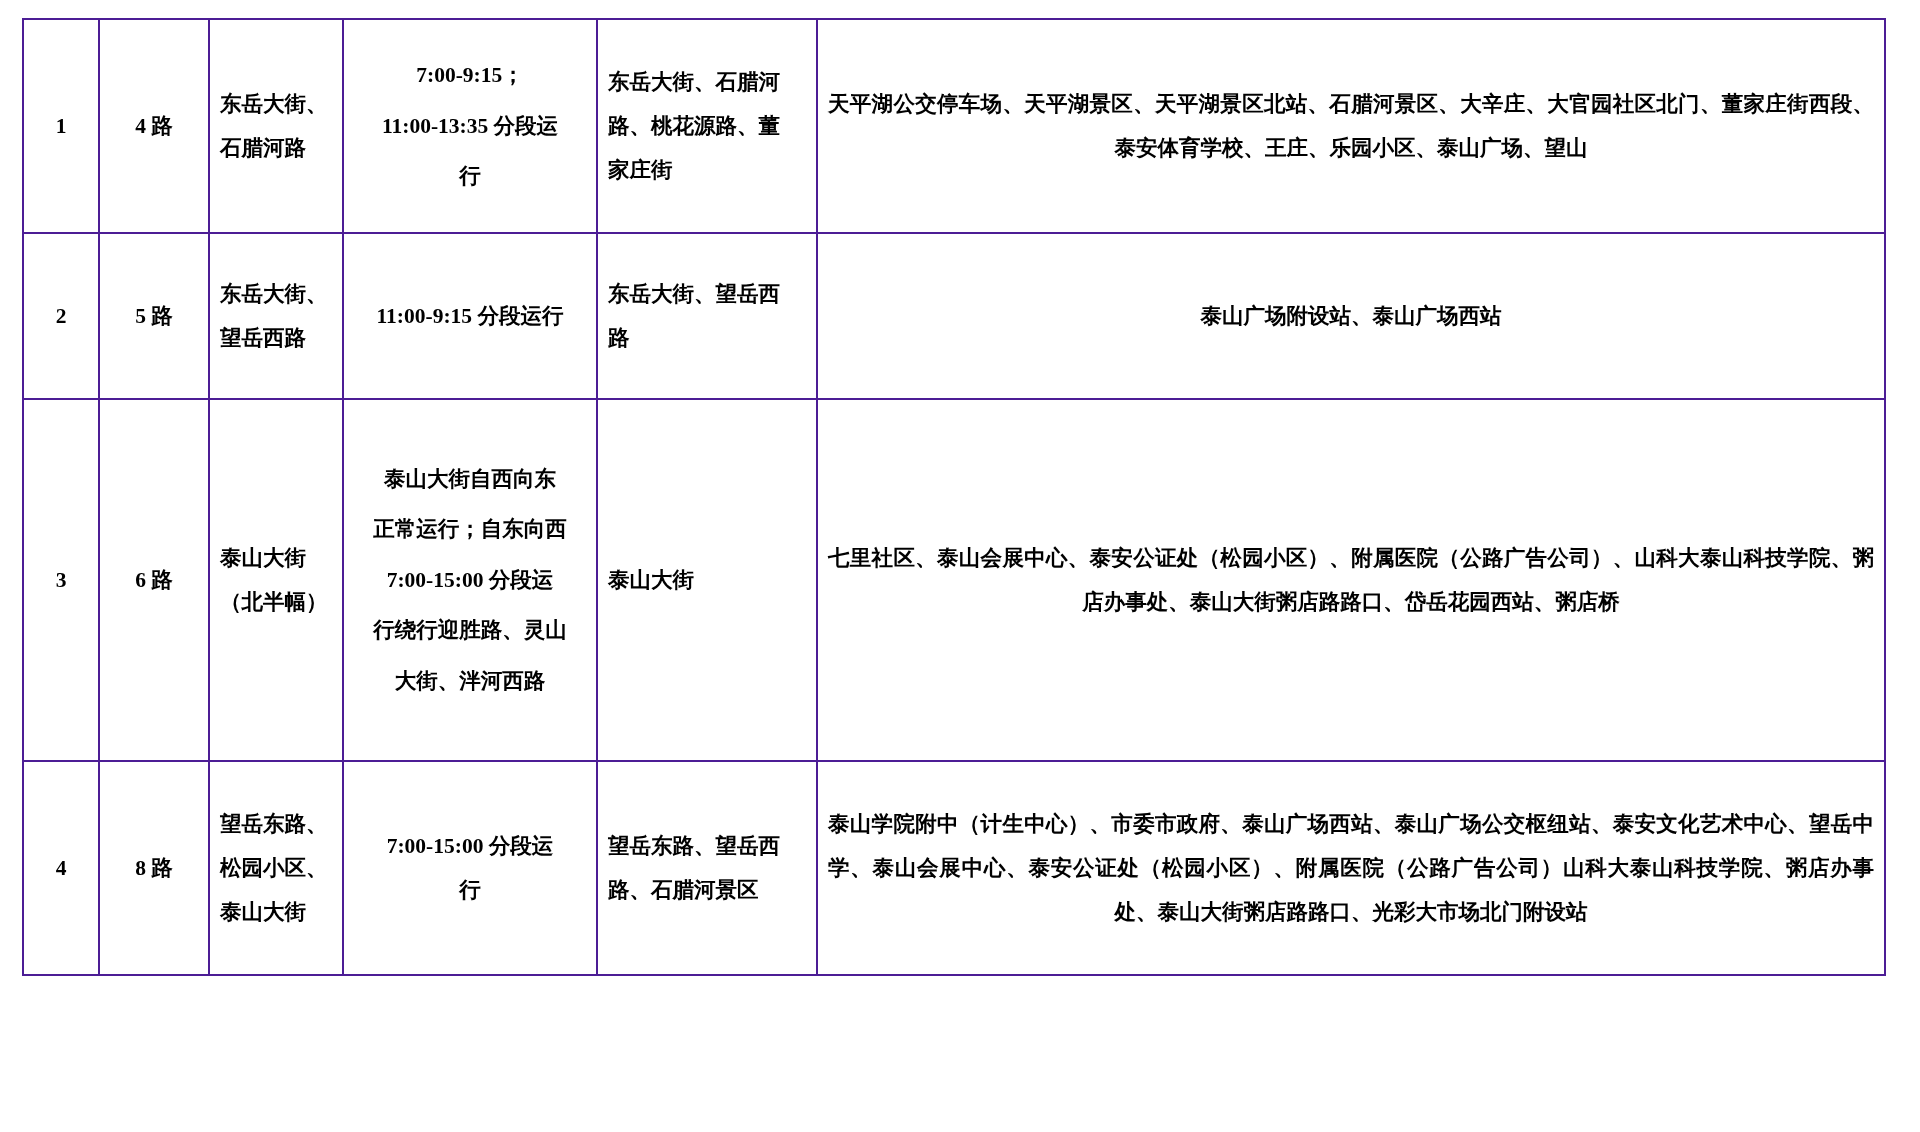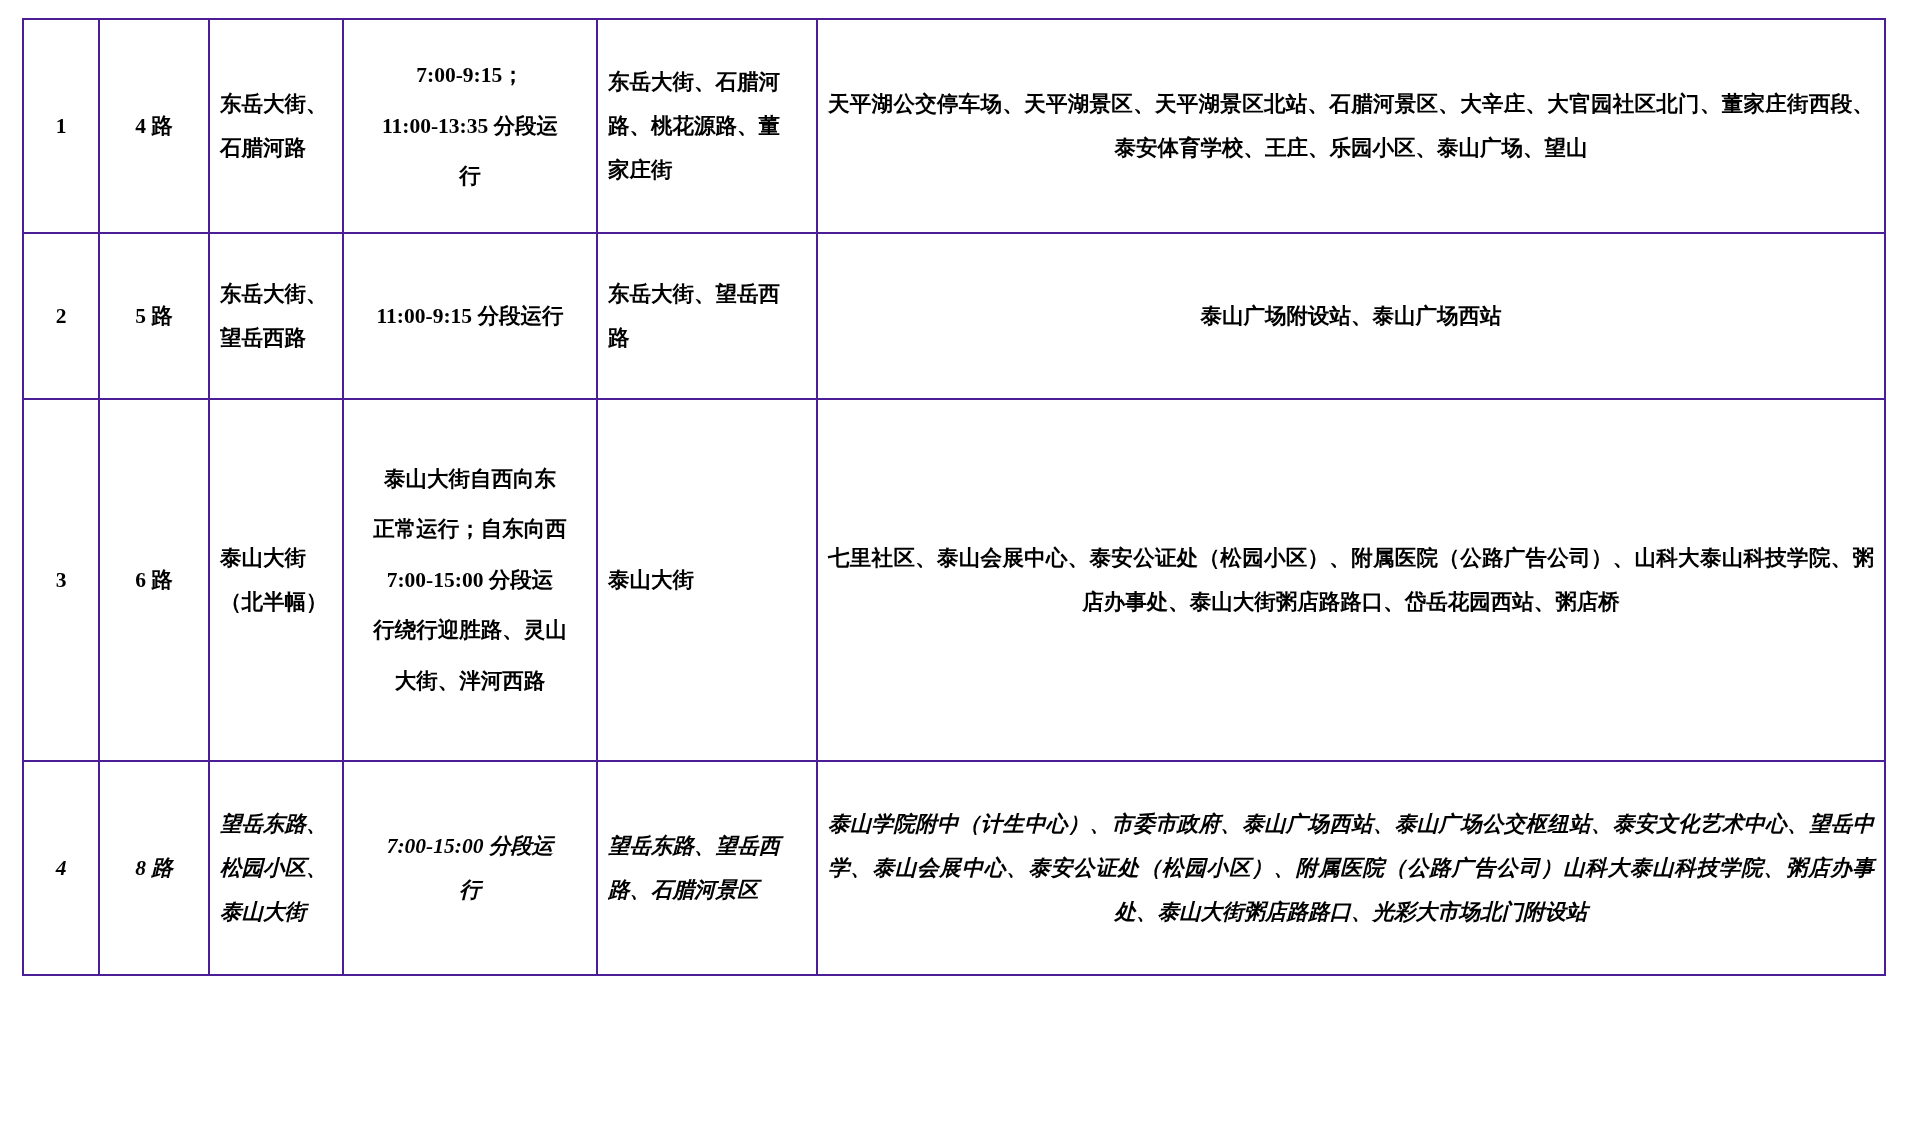--- a/index.html
+++ b/index.html
@@ -67,21 +67,21 @@
     text-align: center;
     text-align-last: center;
   }
   .cell-line {
     display: block;
   }
   
   tr.row-1 td { height: 196px; }
   tr.row-2 td { height: 148px; }
   tr.row-3 td { height: 344px; }
-  tr.row-4 td { height: 196px; font-style: italic; }
+  tr.row-4 td { height: 196px; }
 
   tr.row-1 td.time-cell,
   tr.row-3 td.time-cell { line-height: 2.35; }
 </style>
 </head>
 <body>
 
 <div class="page">
   <table class="route-table">
     <colgroup>

